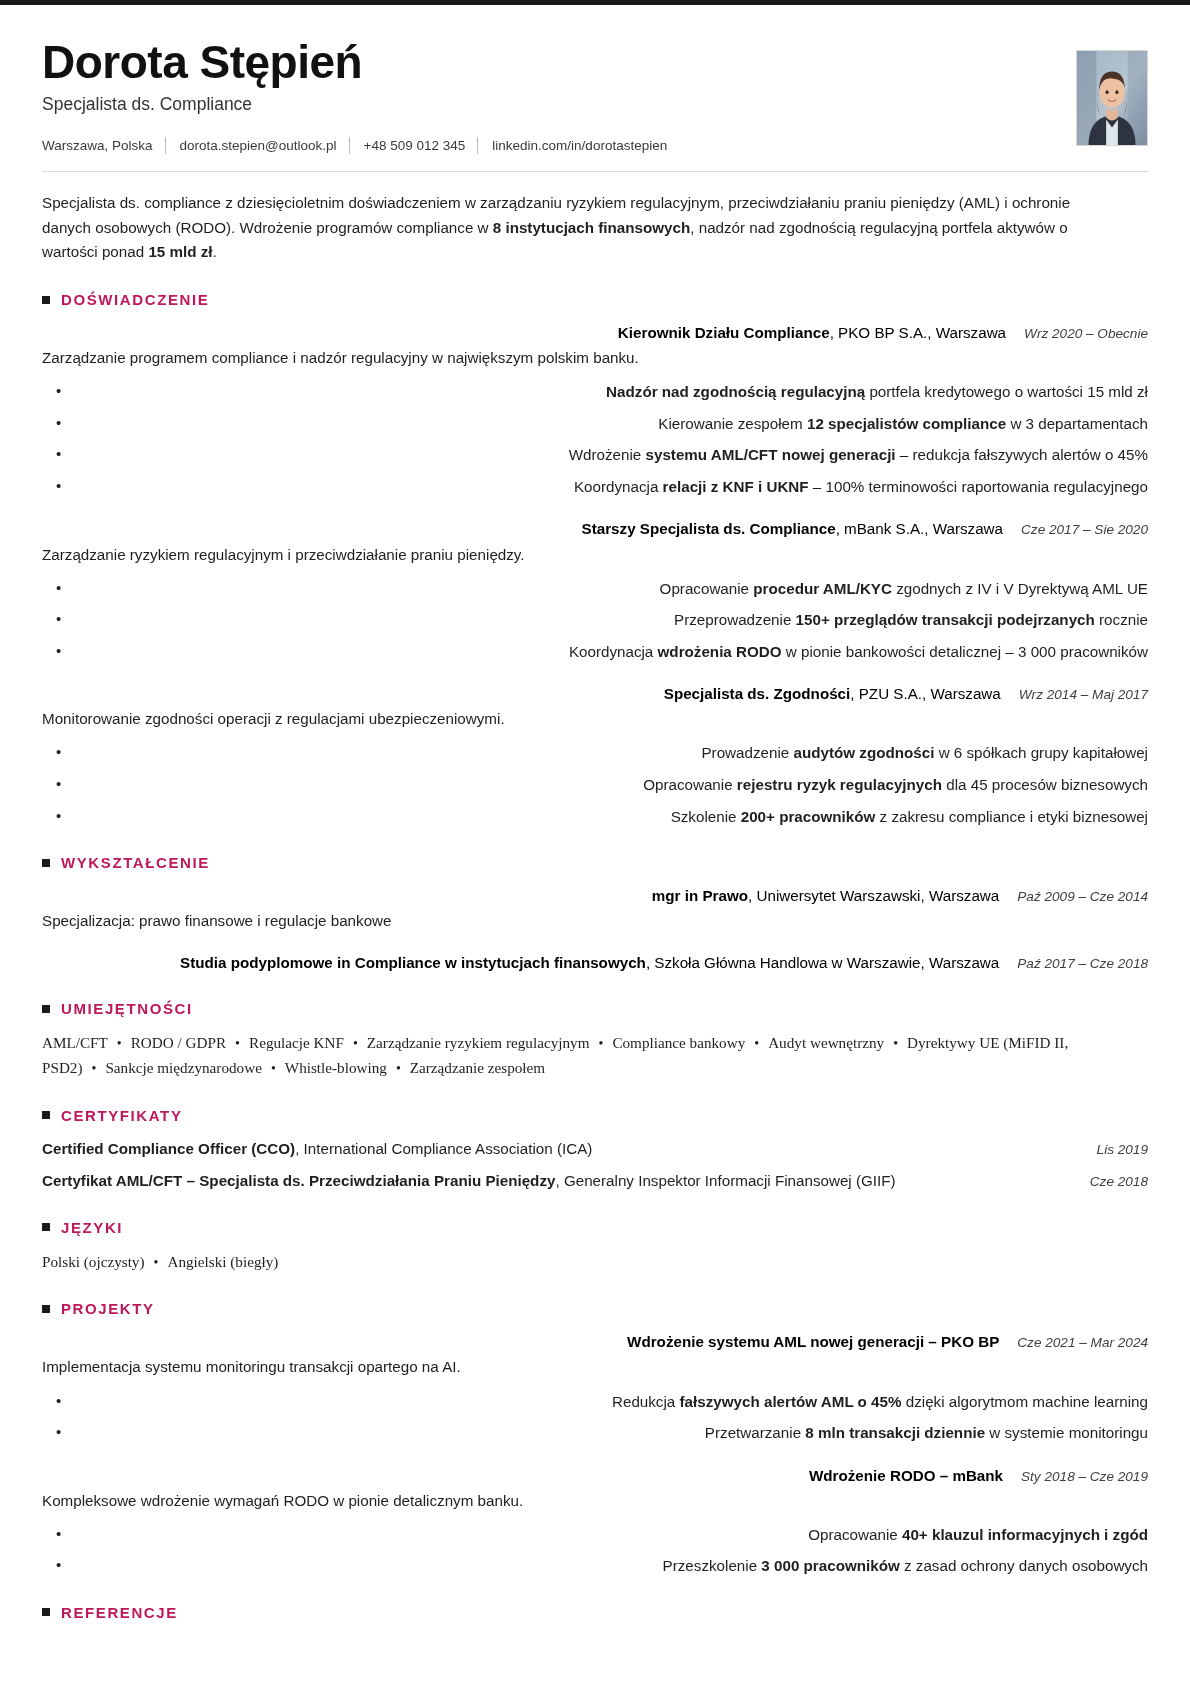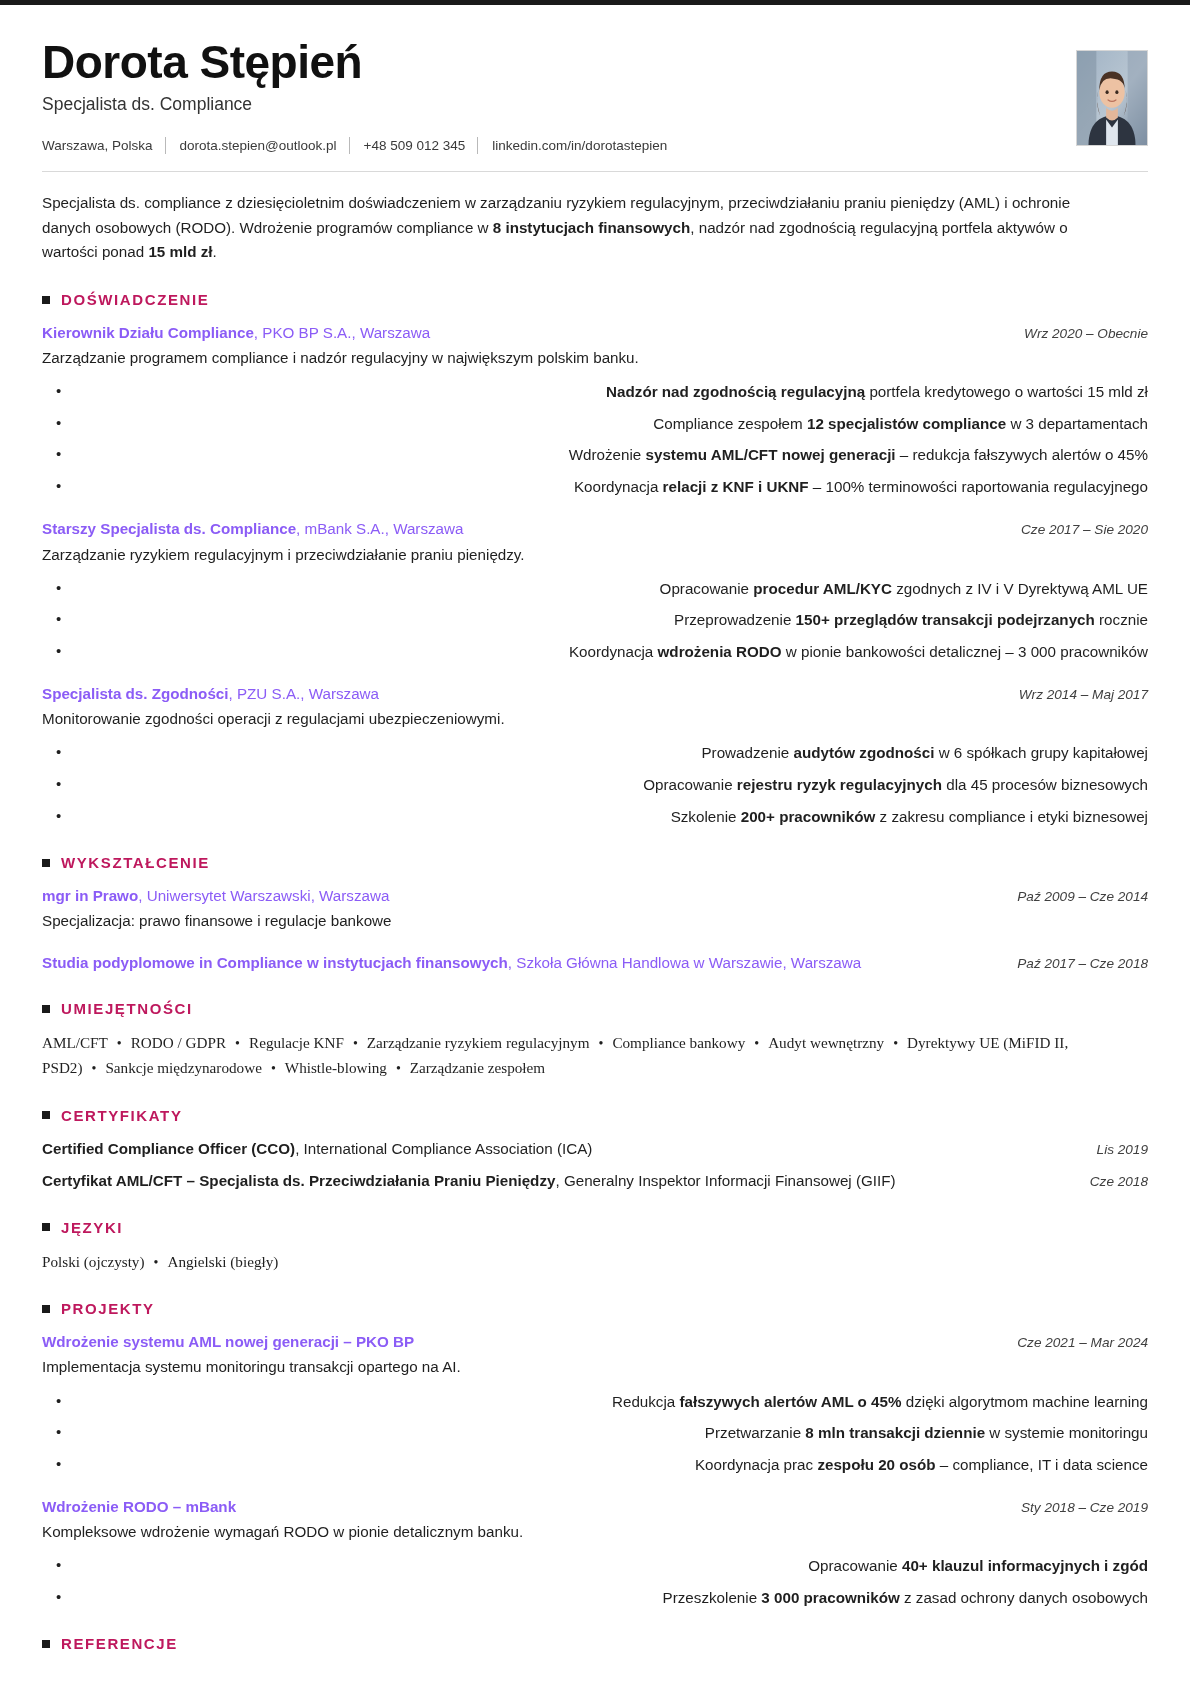--- a/index.html
+++ b/index.html
@@ -115,22 +115,23 @@
   .entry:last-child { margin-bottom: 0; }
   .entry-head {
     display: flex;
     justify-content: space-between;
     align-items: baseline;
     gap: 18px;
   }
   .entry-title {
     font-size: 15.2px;
     line-height: 1.45;
-    color: #8b5cf6;
+    color: #000000;
     flex: 1 1 auto;
+    text-align: right;
   }
   .entry-title .strong { font-weight: bold; }
   .entry-date {
     font-size: 13.6px;
     font-style: italic;
     color: #404040;
     white-space: nowrap;
     flex: 0 0 auto;
     text-align: right;
   }
@@ -254,21 +255,21 @@
     </div>
     <div id="experience-list">
         <div class="entry">
           <div class="entry-head">
             <div class="entry-title"><span class="strong">Kierownik Działu Compliance</span><span>, PKO BP S.A., Warszawa</span></div>
             <div class="entry-date">Wrz 2020 – Obecnie</div>
           </div>
           <div class="entry-sub">Zarządzanie programem compliance i nadzór regulacyjny w największym polskim banku.</div>
           <ul class="bullets">
             <li><b>Nadzór nad zgodnością regulacyjną</b><span> portfela kredytowego o wartości 15 mld zł</span></li>
-            <li><span>Compliance zespołem </span><b>12 specjalistów compliance</b><span> w 3 departamentach</span></li>
+            <li><span>Kierowanie zespołem </span><b>12 specjalistów compliance</b><span> w 3 departamentach</span></li>
             <li><span>Wdrożenie </span><b>systemu AML/CFT nowej generacji</b><span> – redukcja fałszywych alertów o 45%</span></li>
             <li><span>Koordynacja </span><b>relacji z KNF i UKNF</b><span> – 100% terminowości raportowania regulacyjnego</span></li>
           </ul>
         </div>
         <div class="entry">
           <div class="entry-head">
             <div class="entry-title"><span class="strong">Starszy Specjalista ds. Compliance</span><span>, mBank S.A., Warszawa</span></div>
             <div class="entry-date">Cze 2017 – Sie 2020</div>
           </div>
           <div class="entry-sub">Zarządzanie ryzykiem regulacyjnym i przeciwdziałanie praniu pieniędzy.</div>
@@ -356,21 +357,20 @@
     <div id="projects-list">
         <div class="entry">
           <div class="entry-head">
             <div class="entry-title"><span class="strong">Wdrożenie systemu AML nowej generacji – PKO BP</span></div>
             <div class="entry-date">Cze 2021 – Mar 2024</div>
           </div>
           <div class="entry-sub">Implementacja systemu monitoringu transakcji opartego na AI.</div>
           <ul class="bullets">
             <li><span>Redukcja </span><b>fałszywych alertów AML o 45%</b><span> dzięki algorytmom machine learning</span></li>
             <li><span>Przetwarzanie </span><b>8 mln transakcji dziennie</b><span> w systemie monitoringu</span></li>
-            <li><span>Koordynacja prac </span><b>zespołu 20 osób</b><span> – compliance, IT i data science</span></li>
           </ul>
         </div>
         <div class="entry">
           <div class="entry-head">
             <div class="entry-title"><span class="strong">Wdrożenie RODO – mBank</span></div>
             <div class="entry-date">Sty 2018 – Cze 2019</div>
           </div>
           <div class="entry-sub">Kompleksowe wdrożenie wymagań RODO w pionie detalicznym banku.</div>
           <ul class="bullets">
             <li><span>Opracowanie </span><b>40+ klauzul informacyjnych i zgód</b></li>

